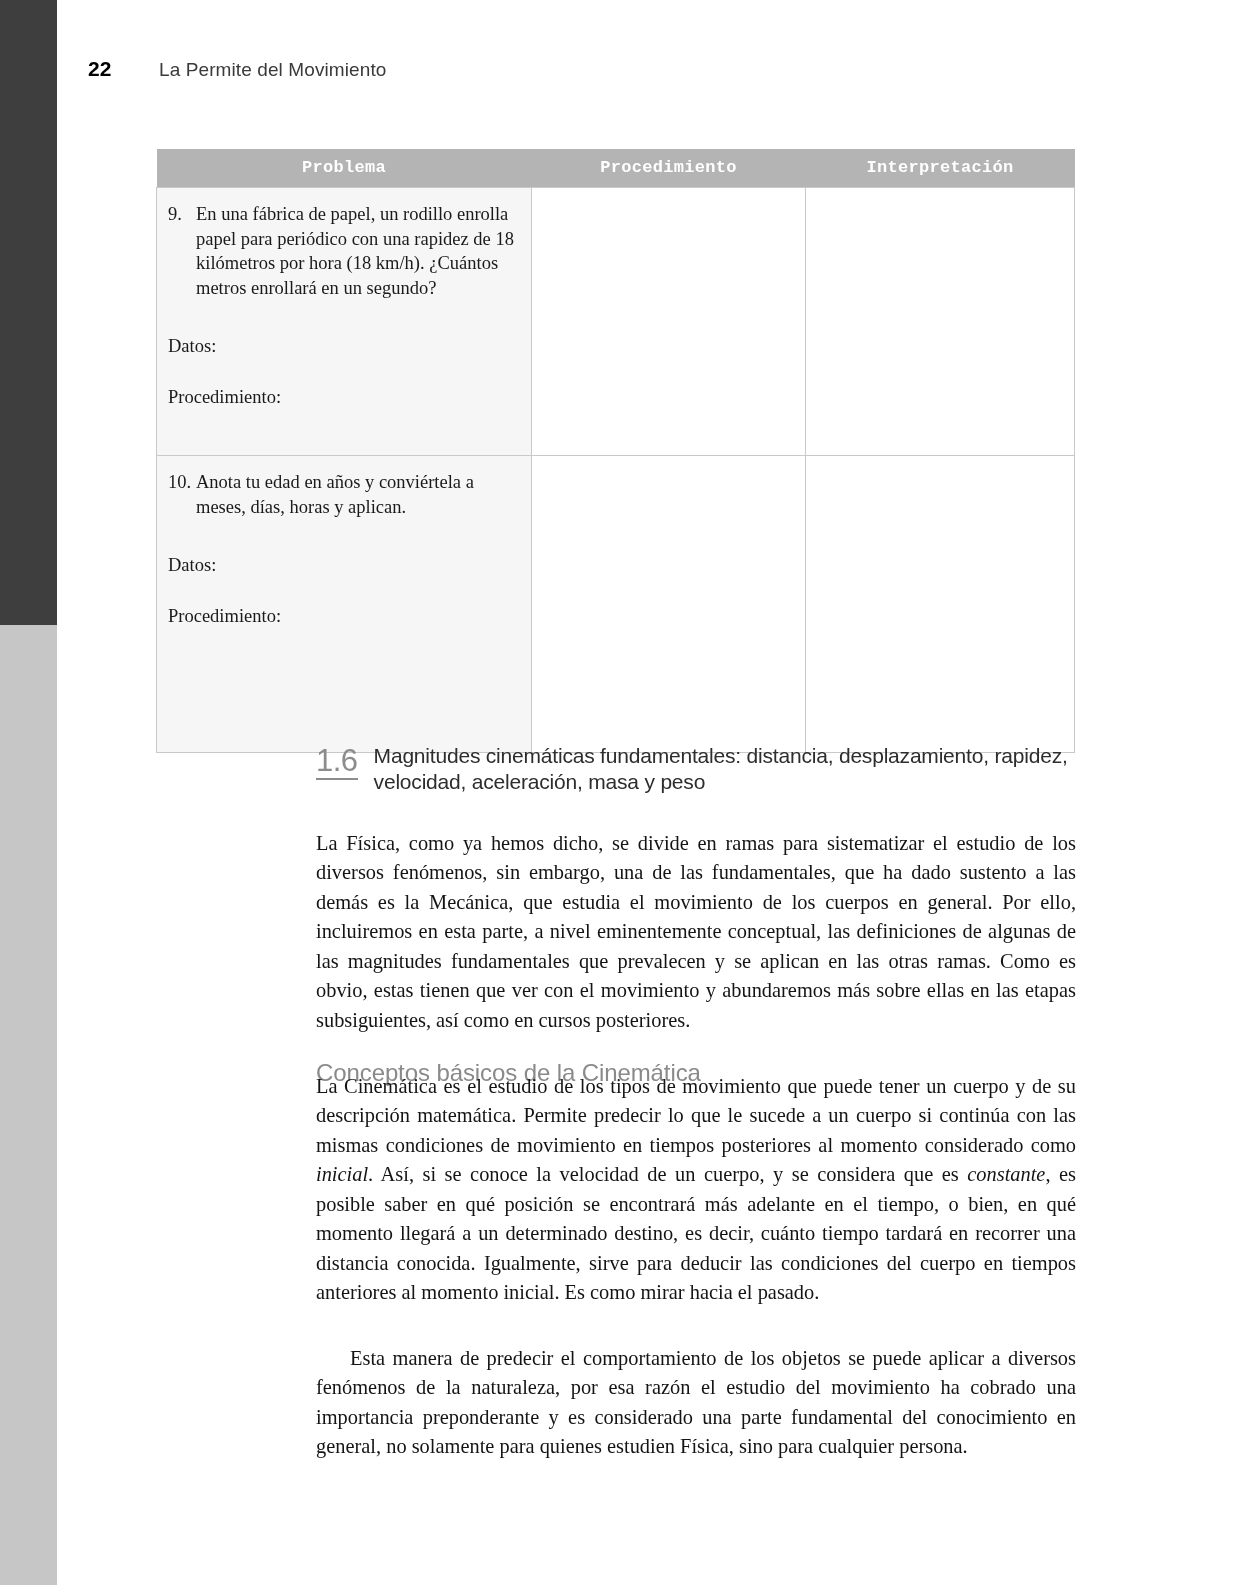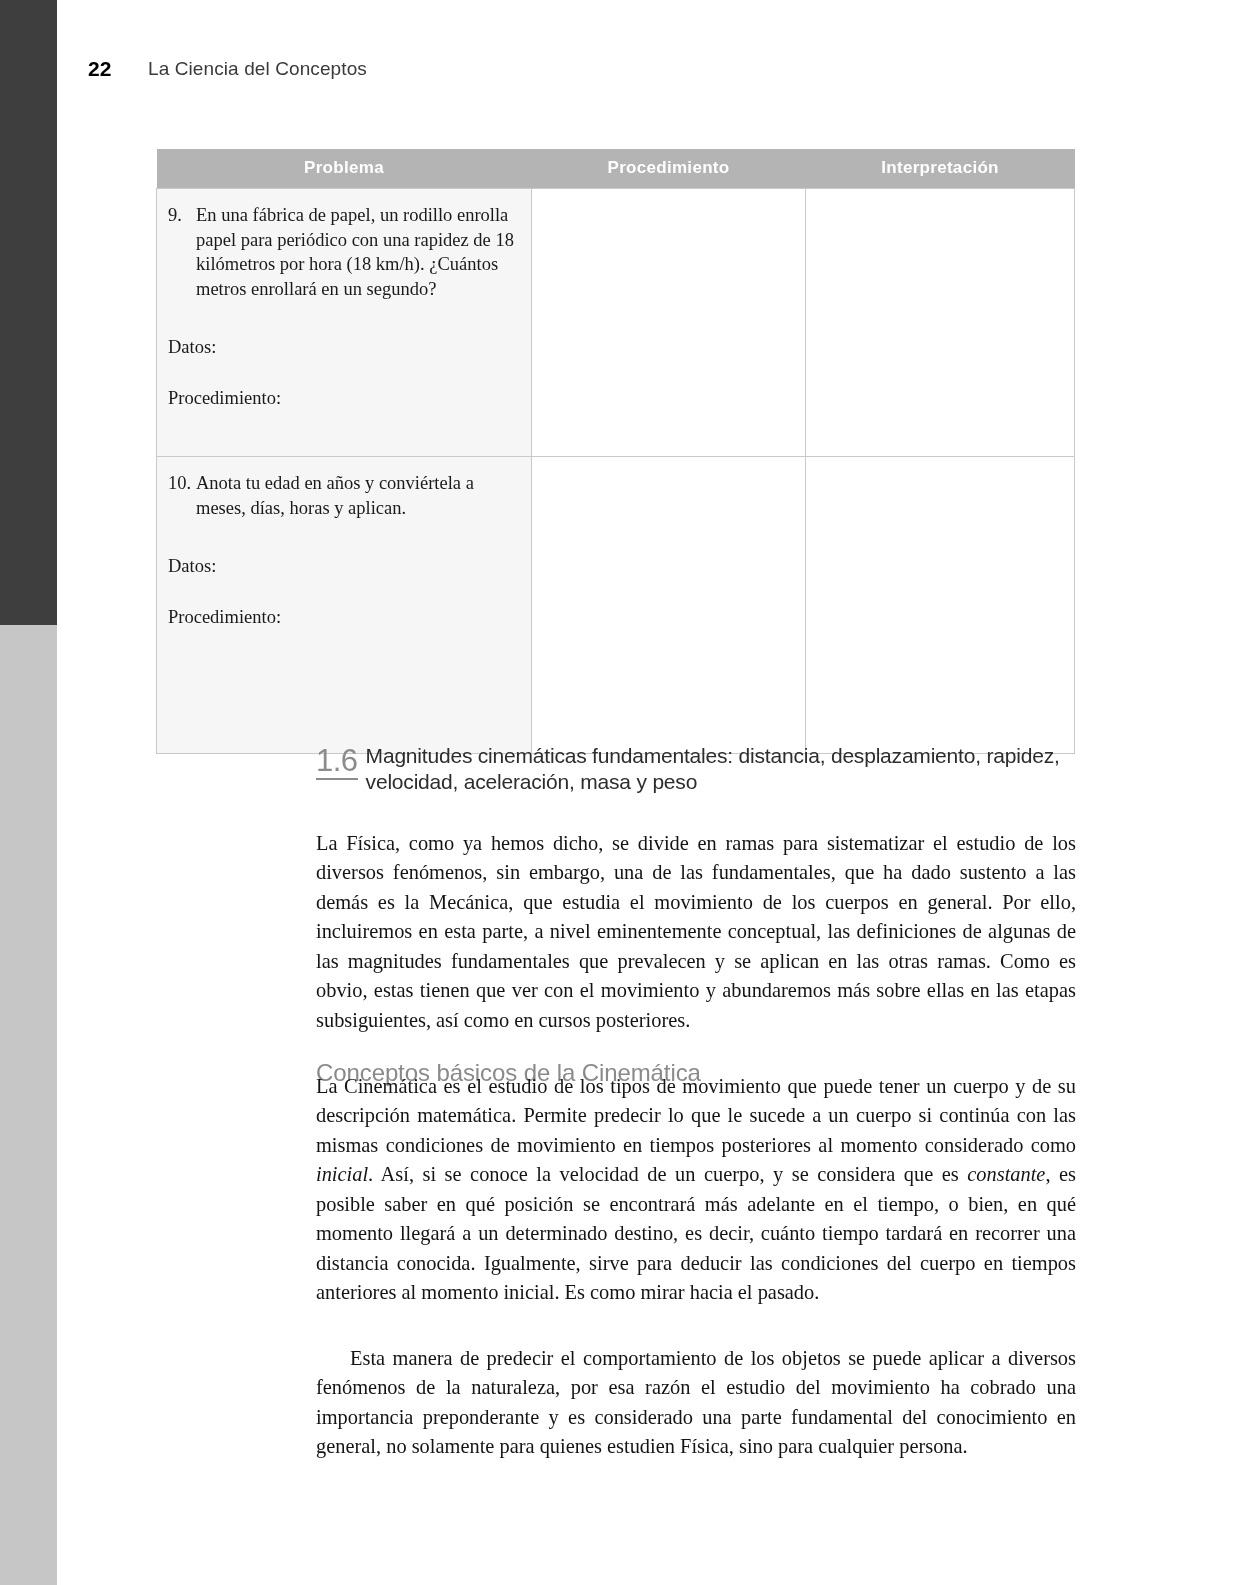--- a/index.html
+++ b/index.html
@@ -32,22 +32,22 @@
     position: absolute;
     left: 0; top: 0;
     width: 1233px; height: 1585px;
   }
 
   
   .running-head {
     position: absolute;
     left: 88px; top: 57px;
     display: flex;
-    align-items: center;
-    gap: 0;
+    align-items: flex-end;
+    gap: 11px;
     font-family: "Liberation Sans", sans-serif;
   }
   .folio {
     font-size: 21px;
     font-weight: bold;
     color: #000000;
     letter-spacing: 0px;
     width: 60px;
     display: inline-block;
   }
@@ -62,21 +62,21 @@
   .worksheet {
     position: absolute;
     left: 156px; top: 149px;
     width: 918px;
     border-collapse: collapse;
     table-layout: fixed;
   }
   .worksheet th {
     background: #b4b4b4;
     color: #ffffff;
-    font-family: Liberation Sans, sans-serif;
+    font-family: Liberation Mono, monospace;
     font-weight: bold;
     font-size: 17px;
     letter-spacing: 0.3px;
     text-align: center;
     padding: 9px 4px 10px 4px;
     border: none;
     vertical-align: middle;
   }
   .worksheet td {
     border: 1px solid #c9c9c9;
@@ -120,21 +120,21 @@
 
   
   .section {
     position: absolute;
     left: 316px; top: 743px;
     width: 760px;
   }
   .section-head {
     display: flex;
     align-items: flex-start;
-    gap: 8px;
+    gap: 16px;
   }
   .section-num {
     font-family: "Liberation Sans", sans-serif;
     font-size: 31px;
     color: #8c8c8c;
     line-height: 1.08;
     letter-spacing: -0.5px;
     border-bottom: 2px double #8c8c8c;
     padding-bottom: 1px;
     flex: 0 0 auto;
@@ -185,21 +185,21 @@
 </head>
 <body>
 
 <div class="margin-bar-dark"></div>
 <div class="margin-bar-light"></div>
 
 <div class="page">
 
   <div class="running-head">
     <span class="folio">22</span>
-    <span class="head-title">La Ciencia del Conceptos</span>
+    <span class="head-title">La Permite del Movimiento</span>
   </div>
 
   <table class="worksheet">
     <colgroup>
       <col class="col-w1">
         <col class="col-w2">
         <col class="col-w3">
     </colgroup>
     <thead>
       <tr>

